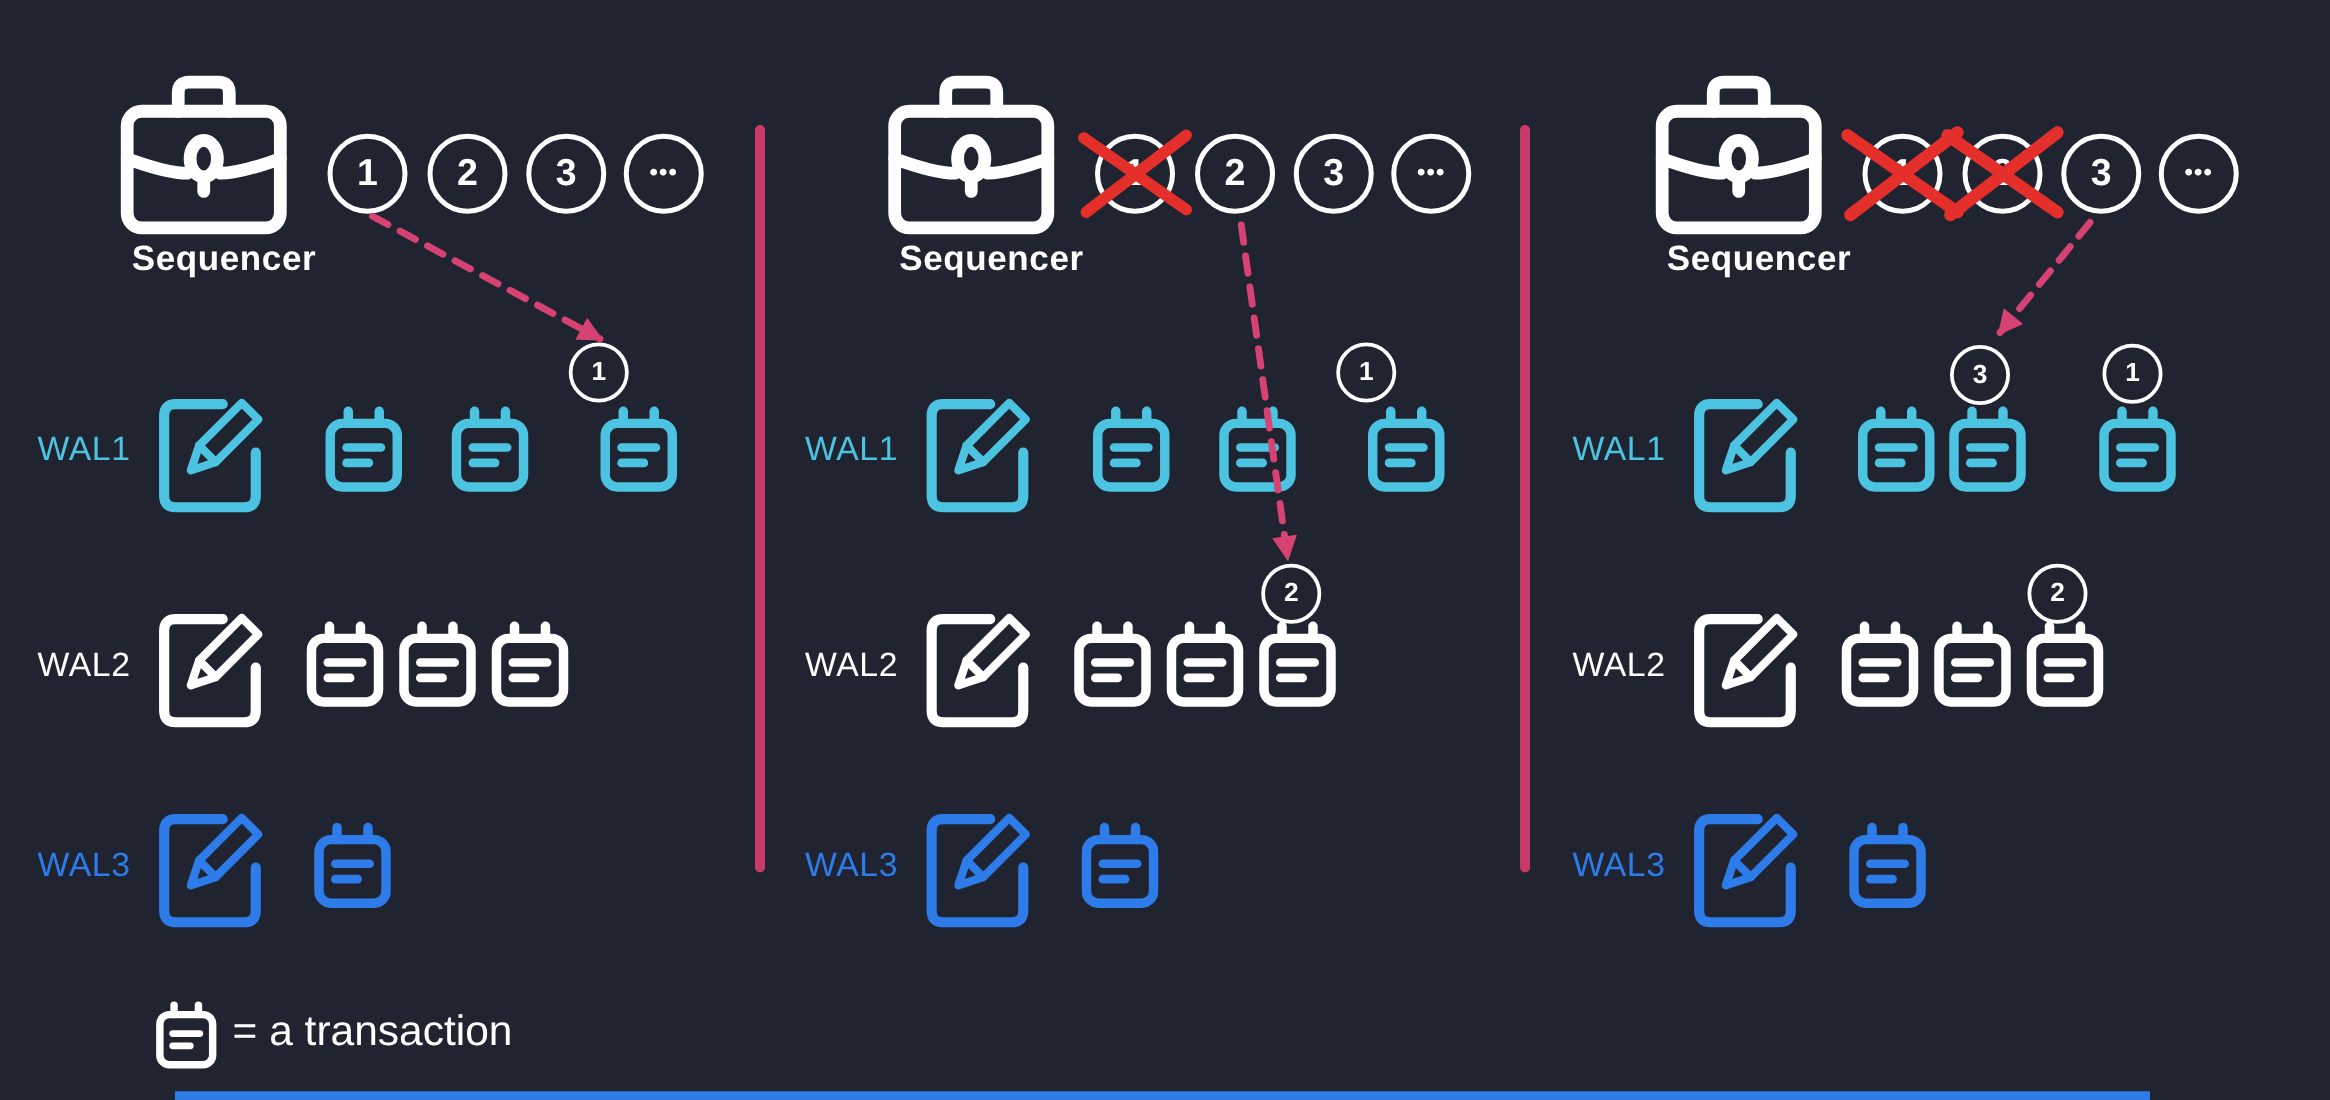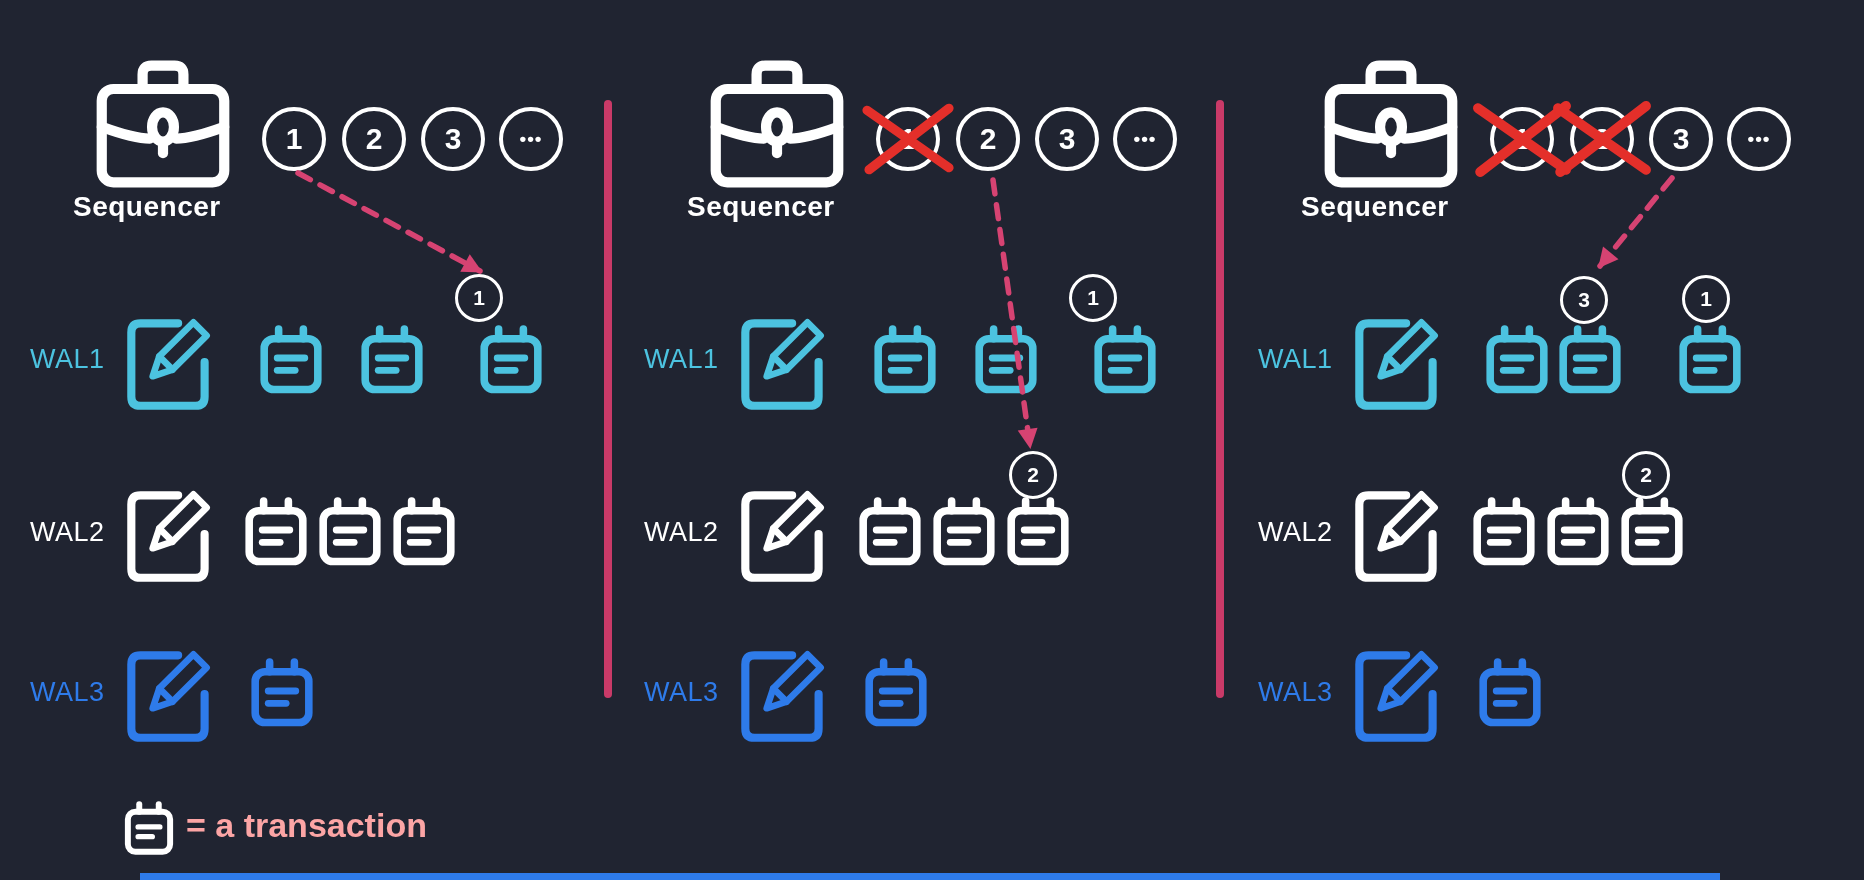--- a/index.html
+++ b/index.html
@@ -8,34 +8,34 @@
   }
   *{margin:0;padding:0;box-sizing:border-box}
   html,body{background:var(--background)}
   .stage{position:relative;width:1864px;height:880px;overflow:hidden;
          background:var(--background);font-family:"Liberation Sans",sans-serif;}
   .panel{position:static}
   .icon{position:absolute;display:block}
   .briefcase{width:140px;height:148px;color:#fff}
   .doc{width:102px;height:114px}
   .tx{width:66px;height:72px}
-  .seq-label{position:absolute;width:180px;text-align:left;color:#fff;
+  .seq-label{position:absolute;width:180px;text-align:right;color:#fff;
              font-weight:700;font-size:28px;letter-spacing:.5px}
   .wal-label{position:absolute;width:90px;font-weight:400;font-size:27px;letter-spacing:.5px}
   .circle{position:absolute;width:64px;height:64px;border:4px solid #fff;border-radius:50%;
           display:flex;align-items:center;justify-content:center;color:#fff;
           font-weight:700;font-size:30px;background:transparent;z-index:1}
   .circle.dots{font-size:19px;letter-spacing:1px}
   .badge{position:absolute;width:48px;height:48px;border:3px solid #fff;border-radius:50%;
          background:var(--background);display:flex;align-items:center;justify-content:center;
          color:#fff;font-weight:700;font-size:21px;z-index:3}
   .cross-icon{position:absolute;color:var(--cross);z-index:2}
   .arrow-svg{position:absolute;overflow:visible;z-index:2}
   .divider{position:absolute;width:8px;height:598px;border-radius:4px;background:var(--divider)}
-  .legend-text{position:absolute;color:#fca5a5;font-weight:700;font-size:34px}
+  .legend-text{position:absolute;color:#ffffff;font-weight:400;font-size:34px}
   .progress{position:absolute;height:7px;background:var(--wal3)}
   .c-wal1{color:var(--wal1)} .c-wal2{color:var(--wal2)} .c-wal3{color:var(--wal3)}
 </style>
 </head>
 <body>
 
 <div class="stage">
 
   <svg width="0" height="0" style="position:absolute" aria-hidden="true">
     <defs>

